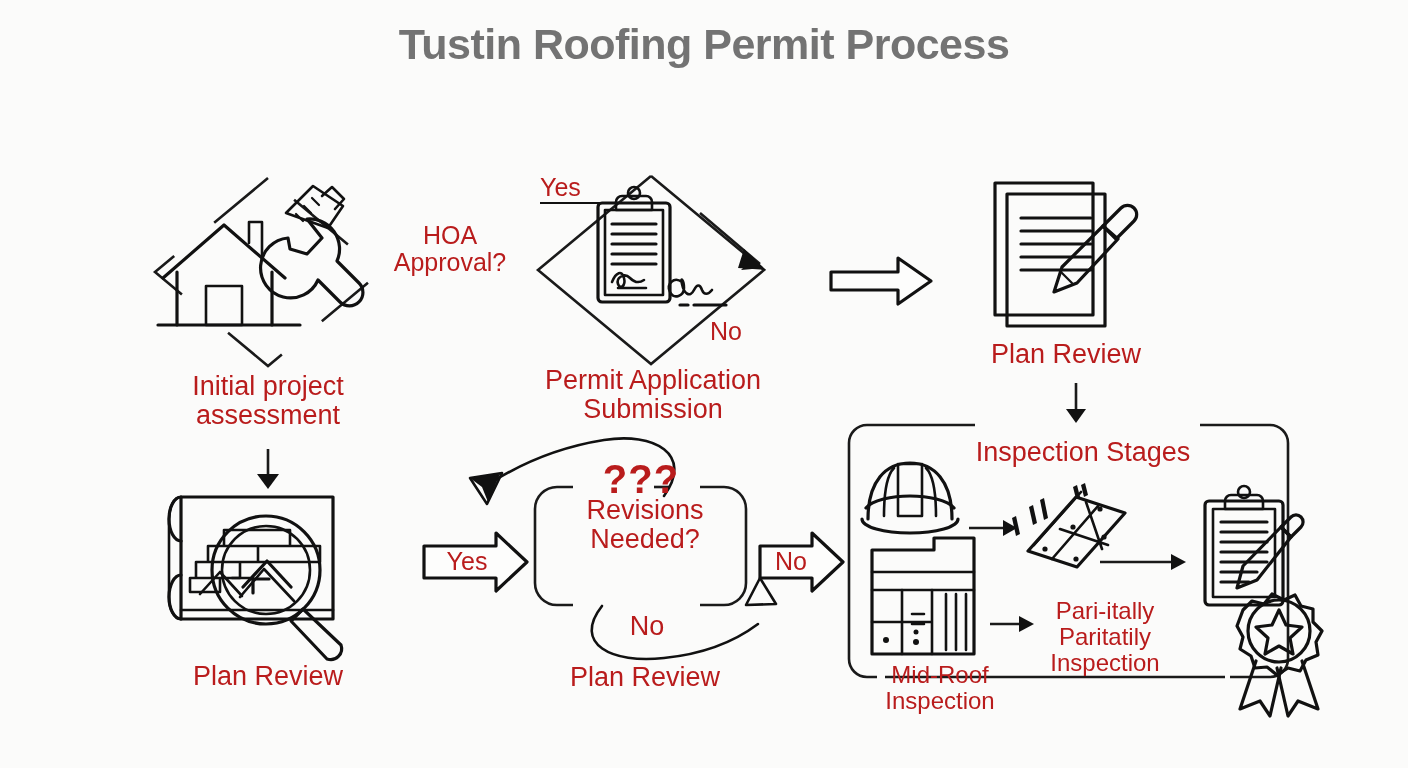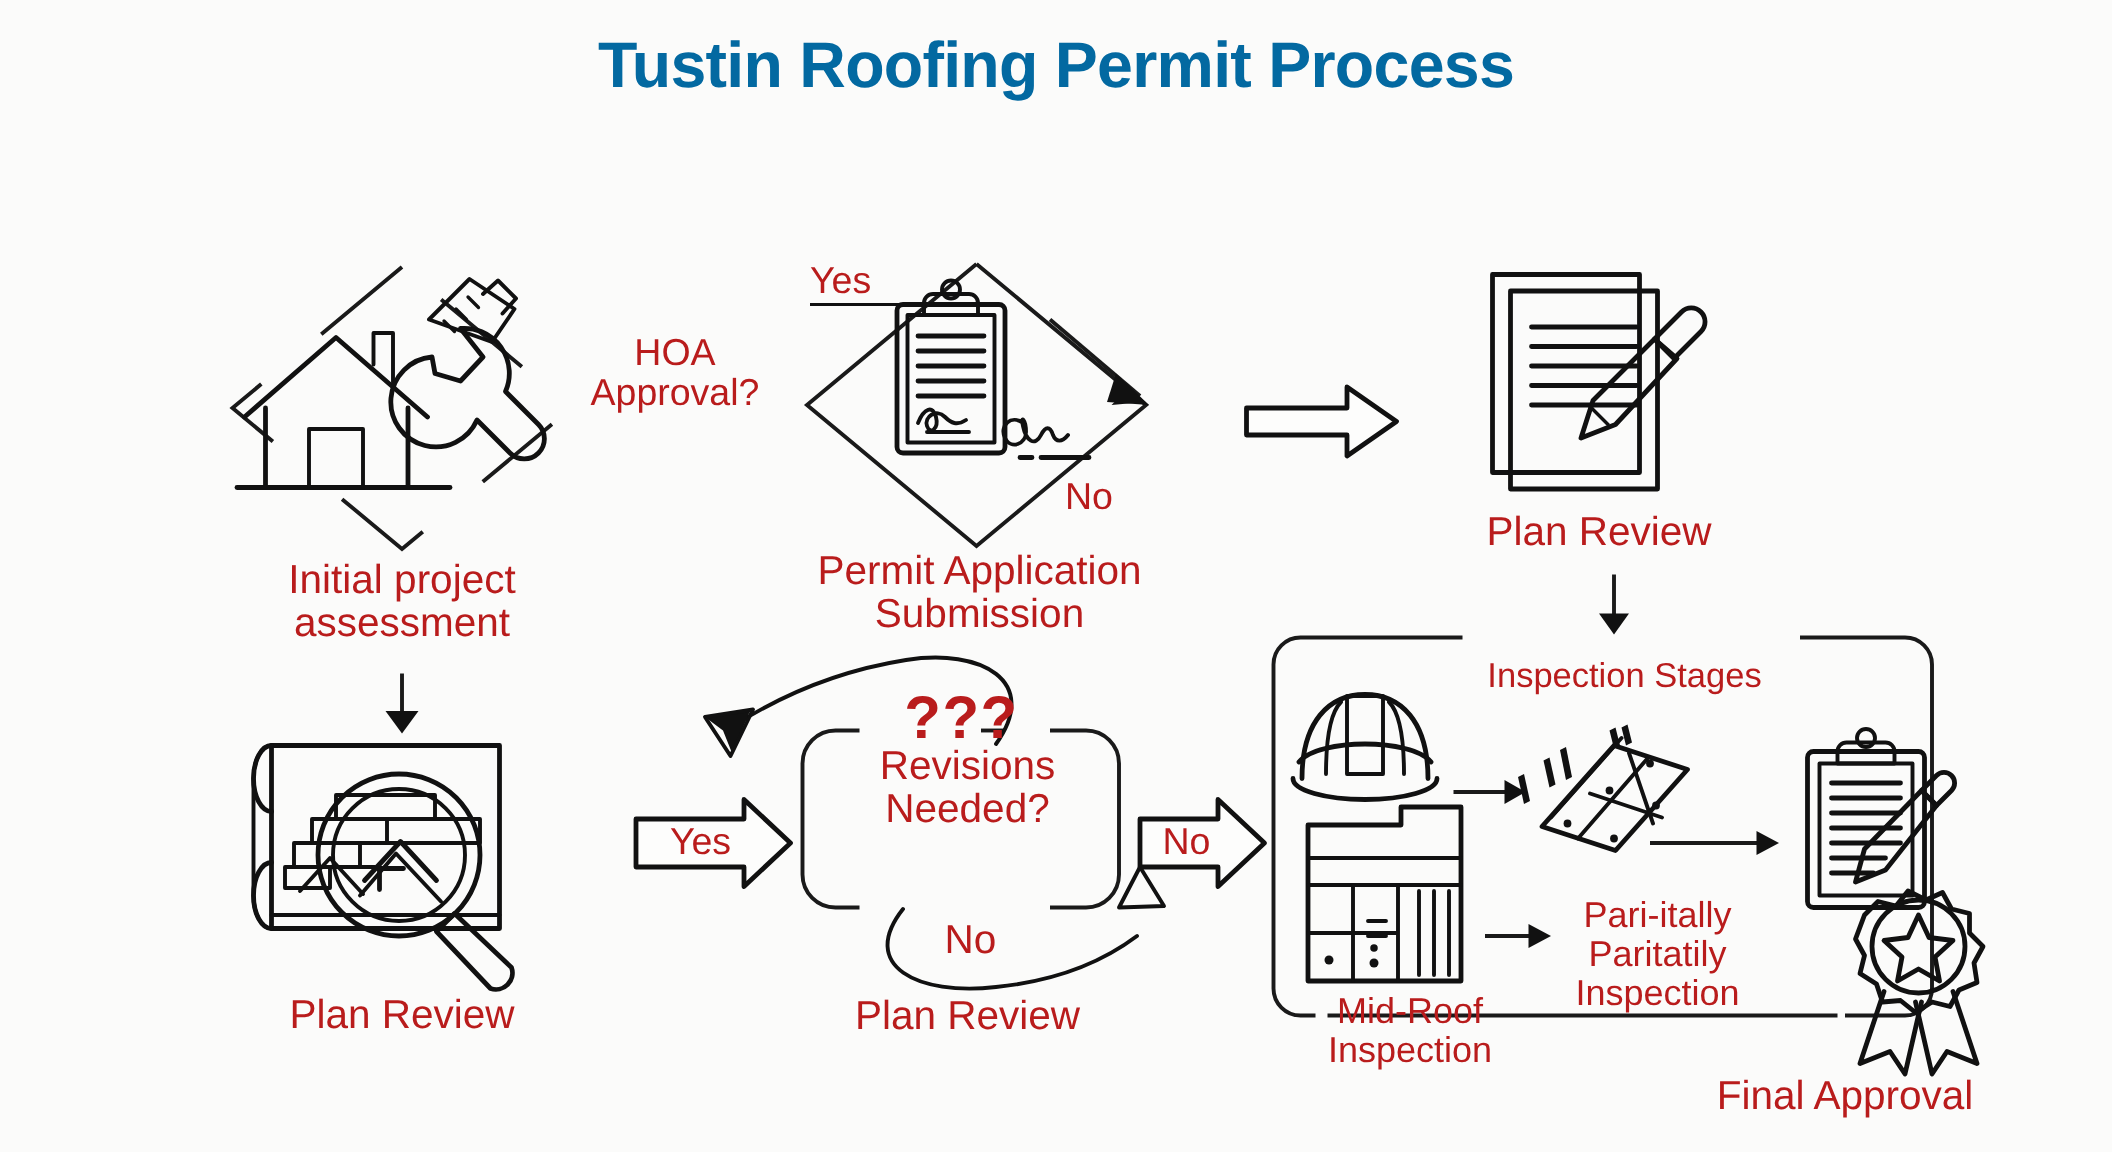--- a/index.html
+++ b/index.html
@@ -11,35 +11,35 @@
     color:#111;
     overflow:hidden;
     position:relative;
   }
   #canvas{position:absolute;inset:0;width:1408px;height:768px;}
   .page-title{
     position:absolute;left:0;top:20px;width:1408px;
     text-align:center;
     font-size:43px;font-weight:700;letter-spacing:-0.5px;
     font-family:"Liberation Sans", sans-serif;
-    color:#0369a1;
+    color:#737373;
   }
   .lbl{
     position:absolute;
     font-family:"Liberation Sans", sans-serif;
     color:#b91c1c;
     line-height:1.08;
     white-space:pre-line;
     text-align:center;
   }
   .lbl.n{font-size:25px;}
   .lbl.sm{font-size:24px;}
   .lbl.big{font-size:27px;}
   .lbl.qm{font-size:40px;font-weight:700;letter-spacing:1px;}
-  .lbl.stages{font-size:23px;}
+  .lbl.stages{font-size:27px;}
   svg.art{position:absolute;left:0;top:0;width:1408px;height:768px;pointer-events:none;}
   .stroke{fill:none;stroke:#111;stroke-width:3.2;stroke-linecap:round;stroke-linejoin:round;}
   .stroke-thin{fill:none;stroke:#111;stroke-width:2.6;stroke-linecap:round;stroke-linejoin:round;}
   .stroke-hair{fill:none;stroke:#111;stroke-width:2.2;stroke-linecap:round;stroke-linejoin:round;}
   .fillblk{fill:#111;}
   .hollow{fill:#fdfdfc;stroke:#111;stroke-width:3.2;stroke-linejoin:round;}
   .connector{fill:none;stroke:#1a1a1a;stroke-width:2.6;stroke-linecap:butt;}
 </style>
 </head>
 <body>
@@ -264,15 +264,14 @@
 
   <div class="lbl stages" style="left:958px;top:438px;width:250px;">Inspection Stages</div>
 
   <div class="lbl sm" style="left:860px;top:662px;width:160px;">Mid-Roof
 Inspection</div>
 
   <div class="lbl sm" style="left:1030px;top:586px;width:150px;margin-top:12px;">Pari-itally
 Paritatily
 Inspection</div>
 
-  <div class="lbl big" style="left:1130px;top:716px;width:200px;">Final Approval</div>
 
 </div>
 
 </body></html>

